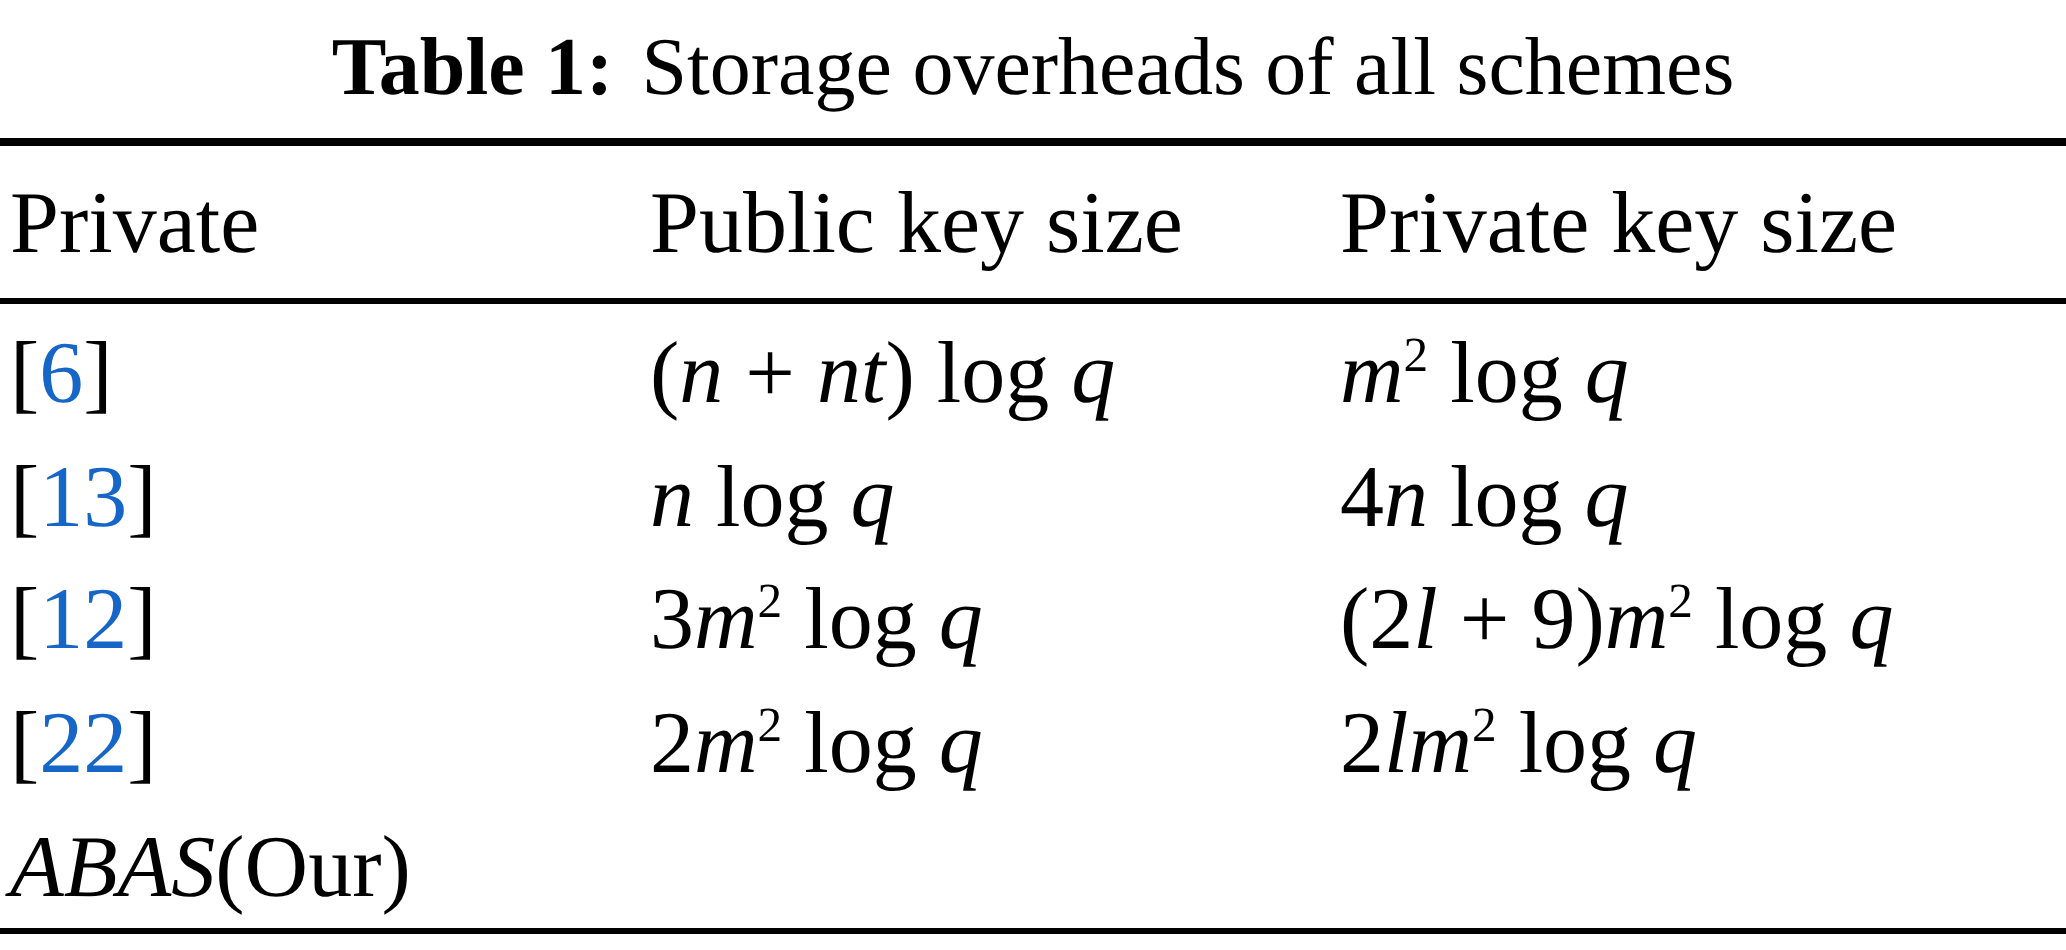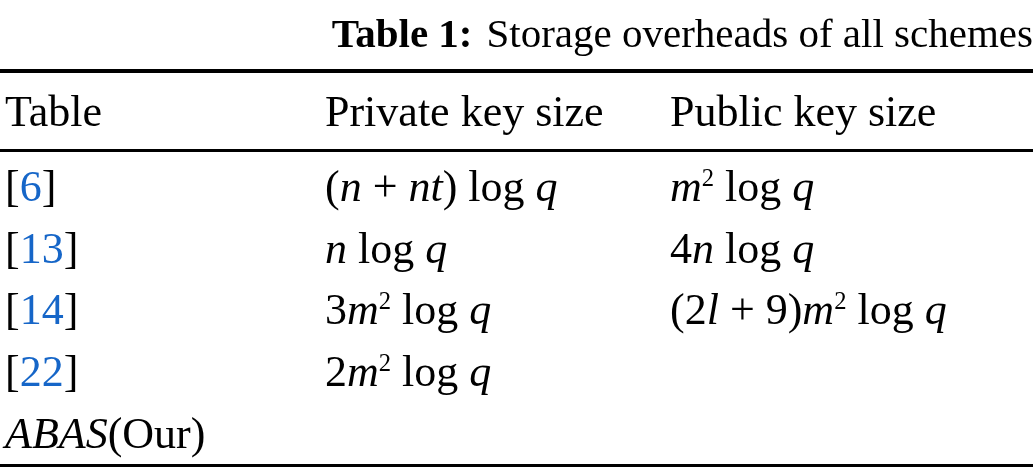--- a/index.html
+++ b/index.html
@@ -9,21 +9,21 @@
     height: 475px;
     background: #ffffff;
     color: #000000;
     font-family: "Liberation Serif", "DejaVu Serif", serif;
     overflow: hidden;
   }
   .caption {
     position: absolute;
     top: 2px; left: 0;
     width: 100%;
-    text-align: right;
+    text-align: center;
     font-size: 41px;
     line-height: 62px;
     white-space: nowrap;
   }
   .caption-label { font-weight: bold; margin-right: 14px; }
   .rule {
     position: absolute;
     left: 0; width: 100%;
     background: #000000;
   }
@@ -67,50 +67,51 @@
 
 <div class="page">
 
   <div class="caption">
     <span class="caption-label">Table 1:</span><span class="caption-text">Storage overheads of all schemes</span>
   </div>
 
   <div class="rule rule-top"></div>
 
   <div class="grid-row header-row">
-    <div class="cell cell-scheme">Table</div>
+    <div class="cell cell-scheme">Private</div>
+    <div class="cell">Public key size</div>
     <div class="cell">Private key size</div>
-    <div class="cell">Public key size</div>
   </div>
 
   <div class="rule rule-mid"></div>
 
   <div class="tbody">
 
     <div class="grid-row trow">
       <div class="cell cell-scheme"><span class="seg-up">[</span><span class="seg-link">6</span><span class="seg-up">]</span></div>
       <div class="cell"><span class="seg-up">(</span><span class="seg-it">n</span><span class="seg-up"> + </span><span class="seg-it">nt</span><span class="seg-up">) log </span><span class="seg-it">q</span></div>
       <div class="cell"><span class="seg-it">m</span><span class="seg-sup">2</span><span class="seg-up"> log </span><span class="seg-it">q</span></div>
     </div>
 
     <div class="grid-row trow">
       <div class="cell cell-scheme"><span class="seg-up">[</span><span class="seg-link">13</span><span class="seg-up">]</span></div>
       <div class="cell"><span class="seg-it">n</span><span class="seg-up"> log </span><span class="seg-it">q</span></div>
       <div class="cell"><span class="seg-up">4</span><span class="seg-it">n</span><span class="seg-up"> log </span><span class="seg-it">q</span></div>
     </div>
 
     <div class="grid-row trow">
-      <div class="cell cell-scheme"><span class="seg-up">[</span><span class="seg-link">14</span><span class="seg-up">]</span></div>
+      <div class="cell cell-scheme"><span class="seg-up">[</span><span class="seg-link">12</span><span class="seg-up">]</span></div>
       <div class="cell"><span class="seg-up">3</span><span class="seg-it">m</span><span class="seg-sup">2</span><span class="seg-up"> log </span><span class="seg-it">q</span></div>
       <div class="cell"><span class="seg-up">(2</span><span class="seg-it">l</span><span class="seg-up"> + 9)</span><span class="seg-it">m</span><span class="seg-sup">2</span><span class="seg-up"> log </span><span class="seg-it">q</span></div>
     </div>
 
     <div class="grid-row trow">
       <div class="cell cell-scheme"><span class="seg-up">[</span><span class="seg-link">22</span><span class="seg-up">]</span></div>
       <div class="cell"><span class="seg-up">2</span><span class="seg-it">m</span><span class="seg-sup">2</span><span class="seg-up"> log </span><span class="seg-it">q</span></div>
+      <div class="cell"><span class="seg-up">2</span><span class="seg-it">lm</span><span class="seg-sup">2</span><span class="seg-up"> log </span><span class="seg-it">q</span></div>
     </div>
 
     <div class="grid-row trow">
       <div class="cell cell-scheme"><span class="seg-it">ABAS</span><span class="seg-up">(Our)</span></div>
     </div>
 
   </div>
 
   <div class="rule rule-bottom"></div>
 

